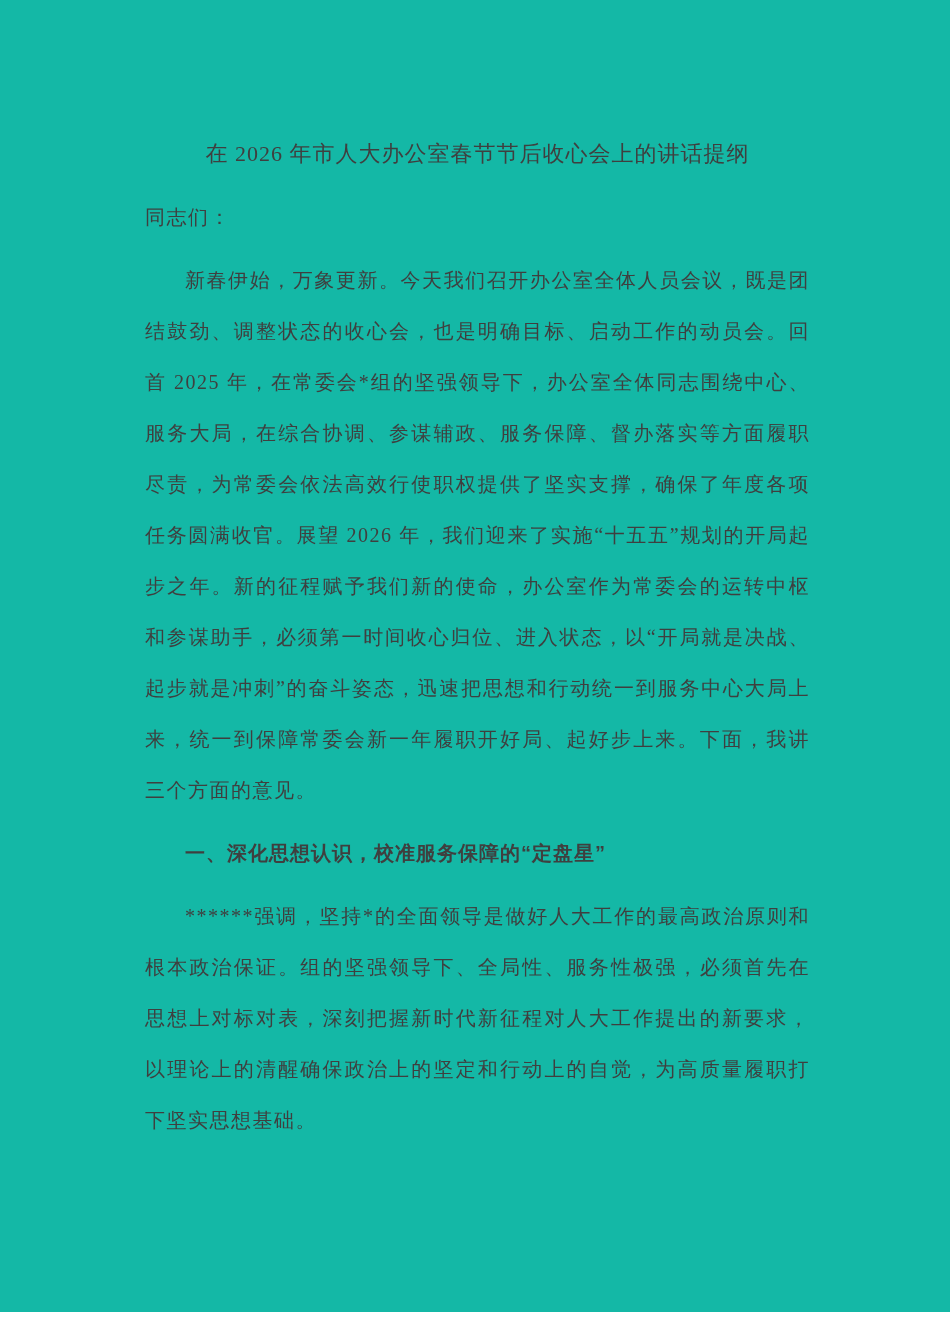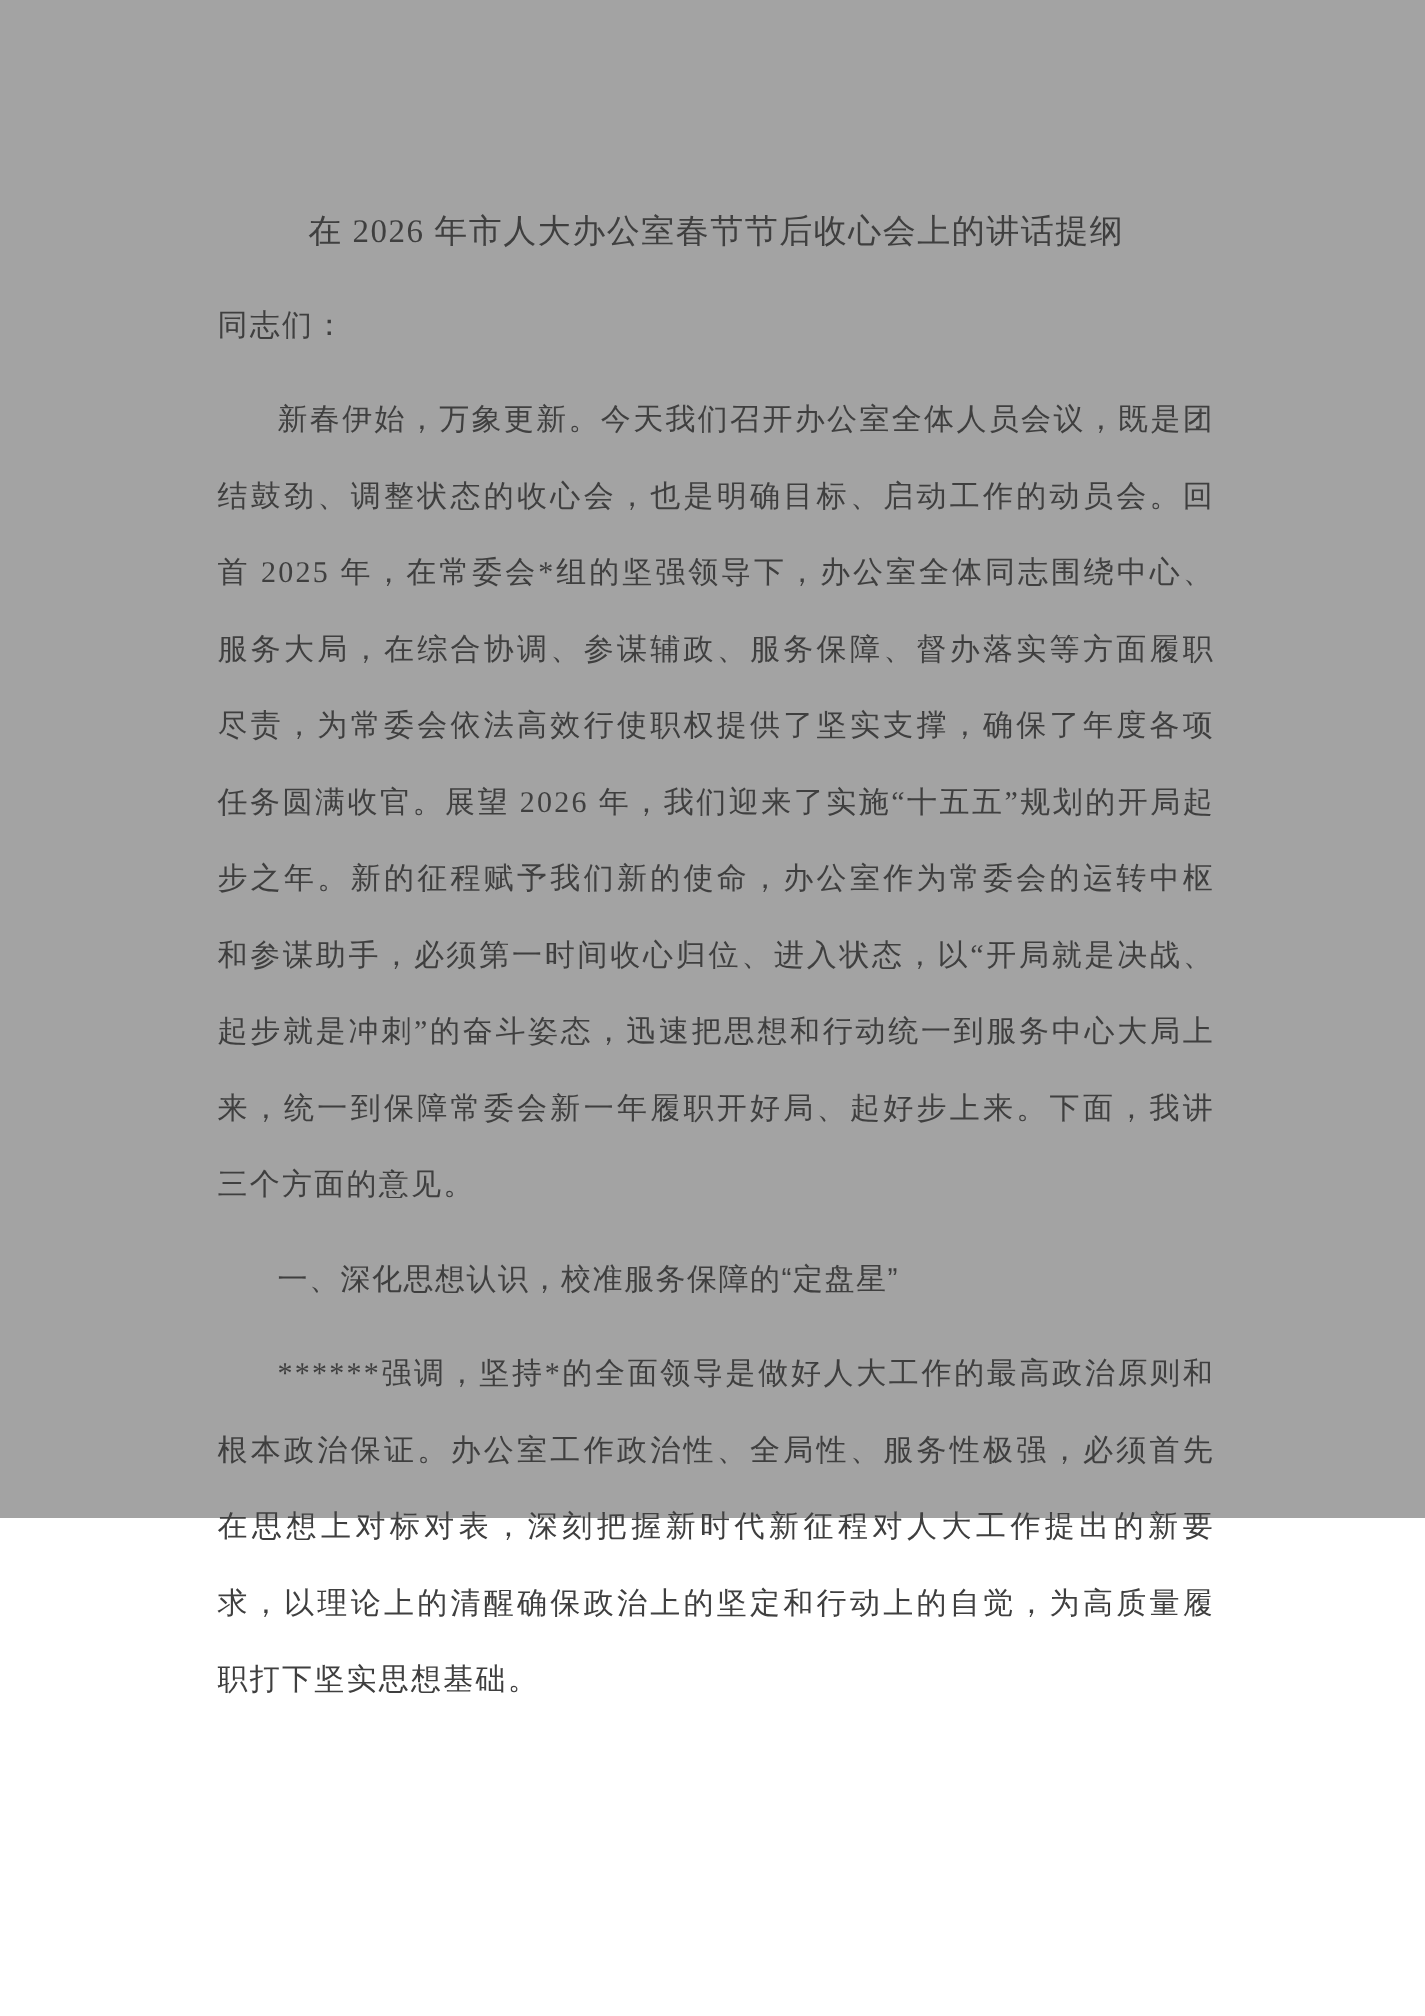--- a/index.html
+++ b/index.html
@@ -10,23 +10,23 @@
   body {
     width: 950px;
     height: 1344px;
     overflow: hidden;
     font-family: "Liberation Serif", "DejaVu Serif", serif;
     color: #3f3f3f;
   }
   .page {
     box-sizing: border-box;
     width: 950px;
-    height: 1012px;
+    height: 1312px;
     padding: 138px 140px 0 145px;
-    background: #a3a3a3;
+    background: #14b8a6;
   }
   .doc-title {
     margin: 0 0 22px 0;
     font-size: 22px;
     font-weight: normal;
     line-height: 1.45;
     text-align: center;
     letter-spacing: 1px;
   }
   .para {
@@ -35,32 +35,32 @@
     font-weight: normal;
     line-height: 51px;
     text-align: justify;
     letter-spacing: 1.5px;
     word-break: break-all;
   }
   .indent {
     text-indent: 2em;
   }
   .heading {
-    font-weight: normal;
+    font-weight: bold;
     font-family: "Liberation Sans", "DejaVu Sans", sans-serif;
     letter-spacing: 1px;
     margin-top: 2px;
   }
 </style>
 </head>
 <body>
 
 <div class="page">
   <h1 class="doc-title">在 2026 年市人大办公室春节节后收心会上的讲话提纲</h1>
 
   <p class="para">同志们：</p>
 
   <p class="para indent">新春伊始，万象更新。今天我们召开办公室全体人员会议，既是团结鼓劲、调整状态的收心会，也是明确目标、启动工作的动员会。回首 2025 年，在常委会*组的坚强领导下，办公室全体同志围绕中心、服务大局，在综合协调、参谋辅政、服务保障、督办落实等方面履职尽责，为常委会依法高效行使职权提供了坚实支撑，确保了年度各项任务圆满收官。展望 2026 年，我们迎来了实施“十五五”规划的开局起步之年。新的征程赋予我们新的使命，办公室作为常委会的运转中枢和参谋助手，必须第一时间收心归位、进入状态，以“开局就是决战、起步就是冲刺”的奋斗姿态，迅速把思想和行动统一到服务中心大局上来，统一到保障常委会新一年履职开好局、起好步上来。下面，我讲三个方面的意见。</p>
 
   <h2 class="para indent heading">一、深化思想认识，校准服务保障的“定盘星”</h2>
 
-  <p class="para indent">******强调，坚持*的全面领导是做好人大工作的最高政治原则和根本政治保证。办公室工作政治性、全局性、服务性极强，必须首先在思想上对标对表，深刻把握新时代新征程对人大工作提出的新要求，以理论上的清醒确保政治上的坚定和行动上的自觉，为高质量履职打下坚实思想基础。</p>
+  <p class="para indent">******强调，坚持*的全面领导是做好人大工作的最高政治原则和根本政治保证。组的坚强领导下、全局性、服务性极强，必须首先在思想上对标对表，深刻把握新时代新征程对人大工作提出的新要求，以理论上的清醒确保政治上的坚定和行动上的自觉，为高质量履职打下坚实思想基础。</p>
 </div>
 
 </body></html>

